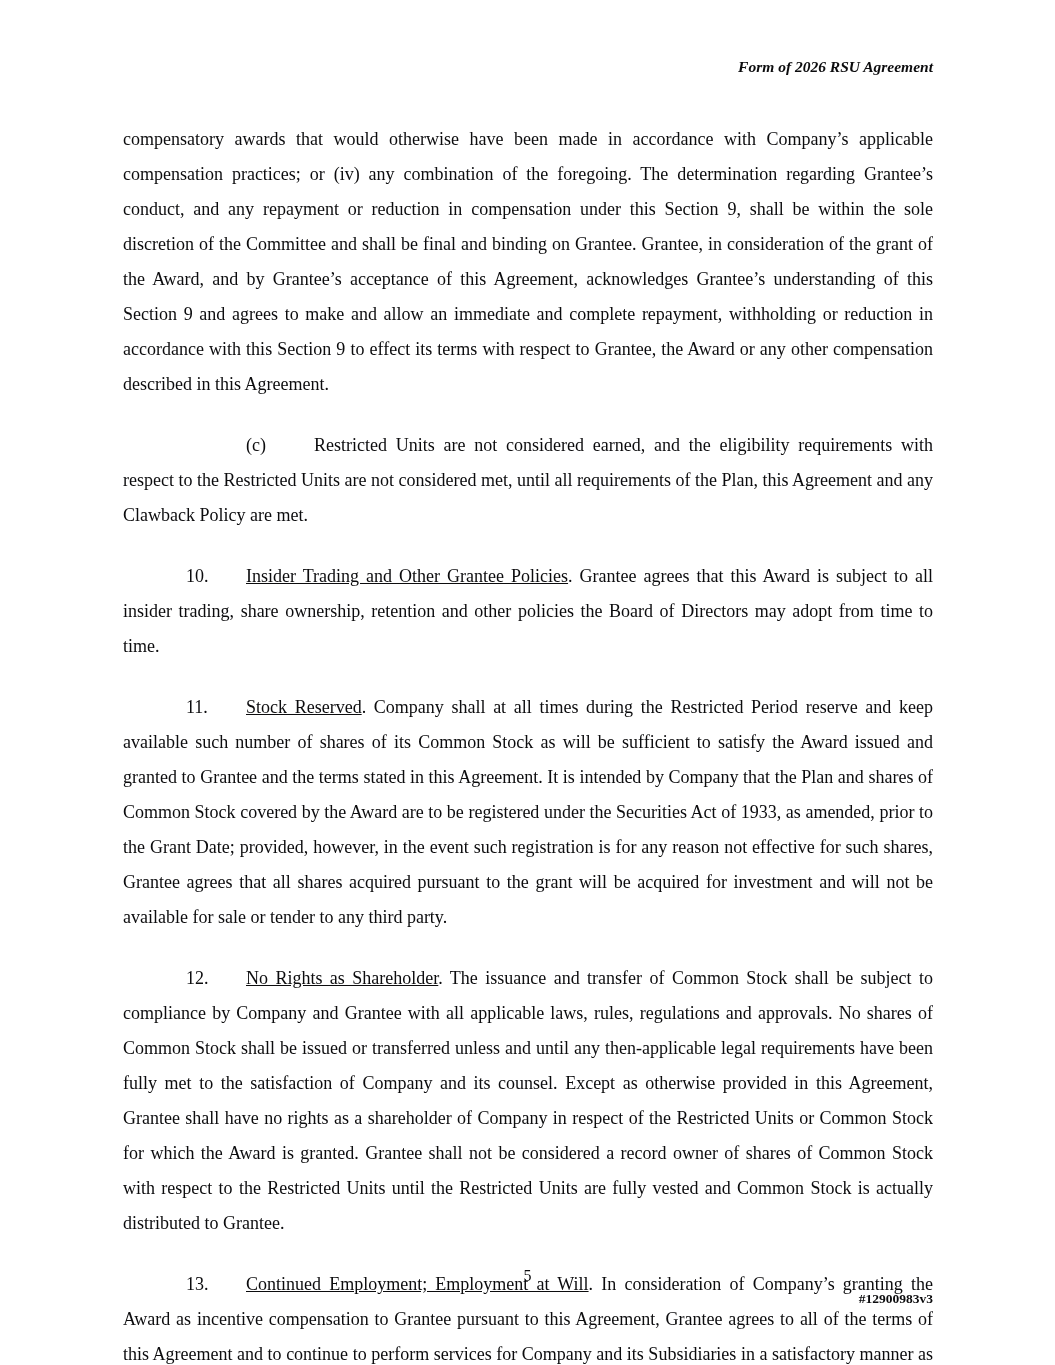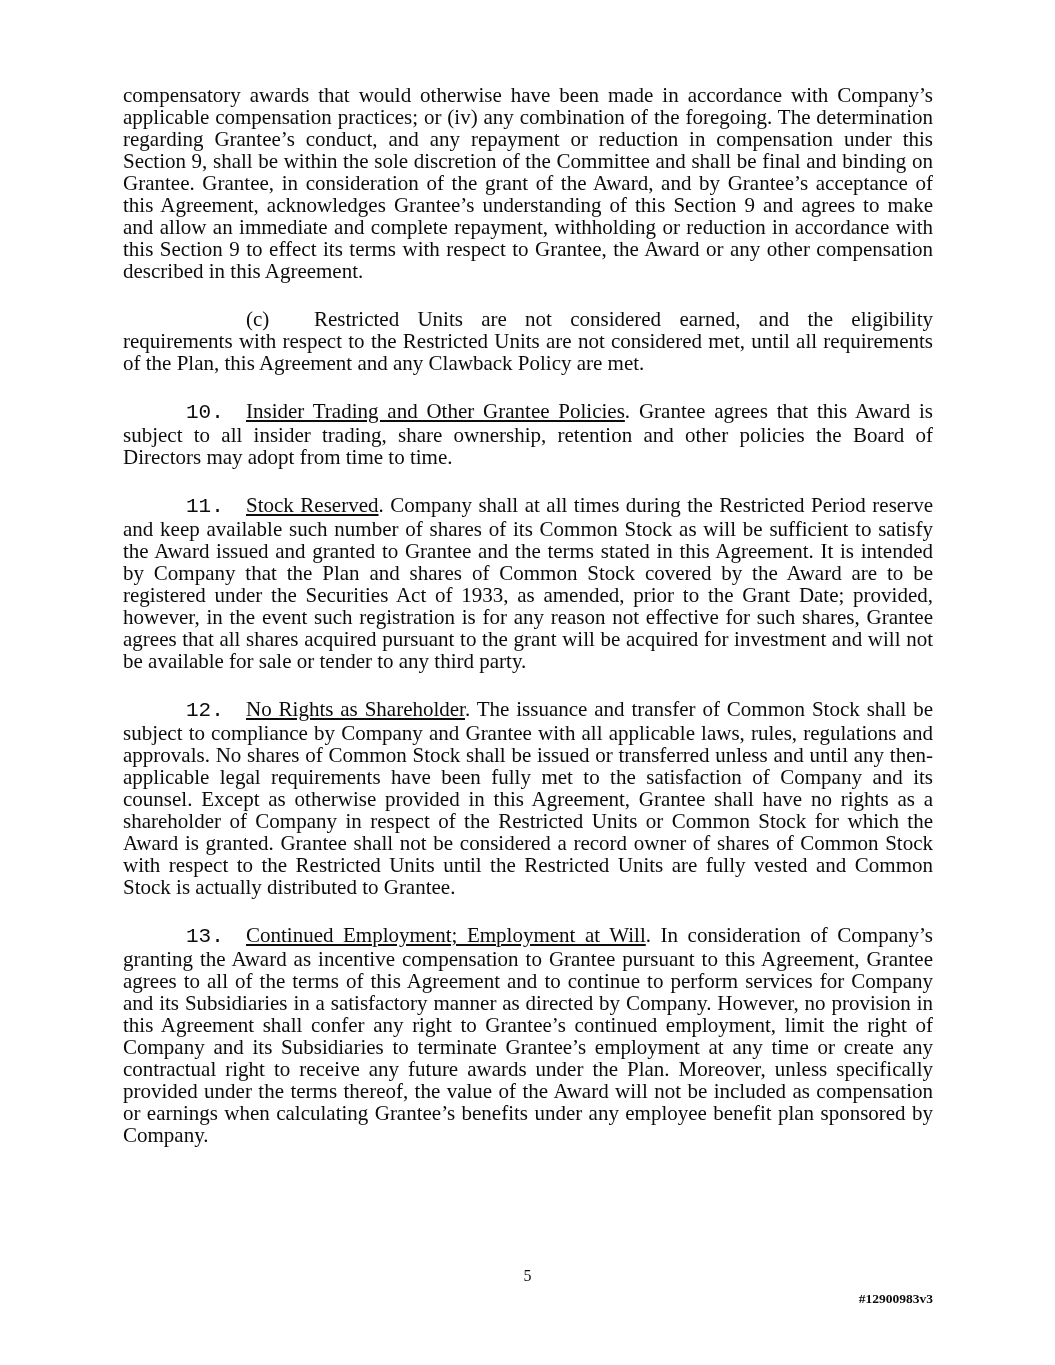--- a/index.html
+++ b/index.html
@@ -17,29 +17,29 @@
   }
   .doc-header {
     text-align: right;
     font-weight: bold;
     font-style: italic;
     font-size: 15.5px;
     line-height: 18px;
     margin-bottom: 46px;
   }
   p.para {
-    font-size: 21px;
-    line-height: 22px;
+    font-size: 18px;
+    line-height: 35px;
     text-align: justify;
     margin-bottom: 24px;
     margin-top: 26px;
   }
   .tab-1 { display: inline-block; width: 63px; }
   .tab-2 { display: inline-block; width: 123px; }
-  .num-1 { display: inline-block; width: 60px; font-family: Liberation Mono, monospace; }
+  .num-1 { display: inline-block; width: 60px; }
   .num-2 { display: inline-block; width: 68px; }
   .u { text-decoration: underline; }
   .footer-page {
     position: absolute;
     bottom: 80px;
     left: 0;
     width: 100%;
     text-align: center;
     font-size: 16px;
   }
@@ -49,20 +49,21 @@
     right: 122px;
     font-size: 13.5px;
     font-weight: bold;
   }
 </style>
 </head>
 <body>
 
 <div class="page">
 
+  <div class="doc-header">Form of 2026 RSU Agreement</div>
 
   <p class="para"><span>compensatory awards that would otherwise have been made in accordance with Company’s applicable compensation practices; or (iv) any combination of the foregoing.  The determination regarding Grantee’s conduct, and any repayment or reduction in compensation under this Section 9, shall be within the sole discretion of the Committee and shall be final and binding on Grantee.  Grantee, in consideration of the grant of the Award, and by Grantee’s acceptance of this Agreement, acknowledges Grantee’s understanding of this Section 9 and agrees to make and allow an immediate and complete repayment, withholding or reduction in accordance with this Section 9 to effect its terms with respect to Grantee, the Award or any other compensation described in this Agreement.</span></p>
 
   <p class="para"><span class="tab-2"></span><span class="num-2">(c)</span><span>Restricted Units are not considered earned, and the eligibility requirements with respect to the Restricted Units are not considered met, until all requirements of the Plan, this Agreement and any Clawback Policy are met.</span></p>
 
   <p class="para"><span class="tab-1"></span><span class="num-1">10.</span><span class="u">Insider Trading and Other Grantee Policies</span><span>.  Grantee agrees that this Award is subject to all insider trading, share ownership, retention and other policies the Board of Directors may adopt from time to time.</span></p>
 
   <p class="para"><span class="tab-1"></span><span class="num-1">11.</span><span class="u">Stock Reserved</span><span>.  Company shall at all times during the Restricted Period reserve and keep available such number of shares of its Common Stock as will be sufficient to satisfy the Award issued and granted to Grantee and the terms stated in this Agreement.  It is intended by Company that the Plan and shares of Common Stock covered by the Award are to be registered under the Securities Act of 1933, as amended, prior to the Grant Date; provided, however, in the event such registration is for any reason not effective for such shares, Grantee agrees that all shares acquired pursuant to the grant will be acquired for investment and will not be available for sale or tender to any third party.</span></p>
 
   <p class="para"><span class="tab-1"></span><span class="num-1">12.</span><span class="u">No Rights as Shareholder</span><span>.  The issuance and transfer of Common Stock shall be subject to compliance by Company and Grantee with all applicable laws, rules, regulations and approvals.  No shares of Common Stock shall be issued or transferred unless and until any then-applicable legal requirements have been fully met to the satisfaction of Company and its counsel.  Except as otherwise provided in this Agreement, Grantee shall have no rights as a shareholder of Company in respect of the Restricted Units or Common Stock for which the Award is granted.  Grantee shall not be considered a record owner of shares of Common Stock with respect to the Restricted Units until the Restricted Units are fully vested and Common Stock is actually distributed to Grantee.</span></p>

